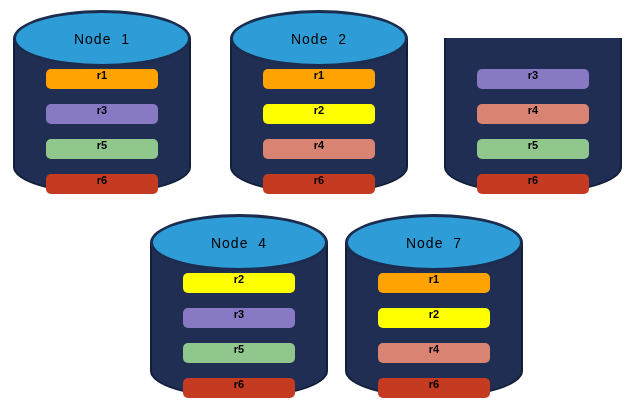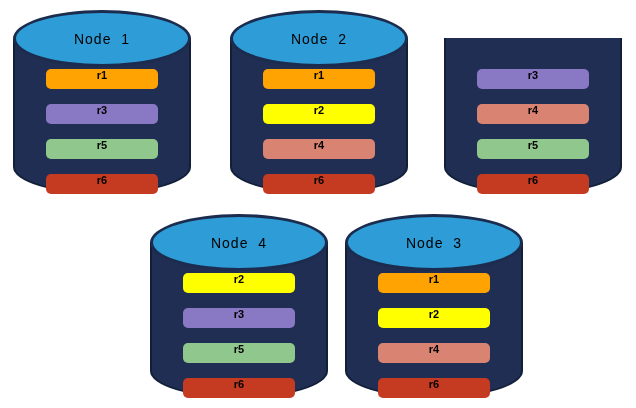--- a/index.html
+++ b/index.html
@@ -116,21 +116,21 @@
       <div class="bar" style="background-color: rgb(255, 255, 0);">r2</div>
       <div class="bar" style="background-color: rgb(137, 121, 196);">r3</div>
       <div class="bar" style="background-color: rgb(144, 199, 140);">r5</div>
       <div class="bar" style="background-color: rgb(197, 59, 34);">r6</div>
     </div>
   </div>
 
   <div class="node n5">
     <div class="cyl-body" style="background-color: rgb(31, 46, 82);"></div>
     <div class="cyl-top" style="background-color: rgb(46, 156, 214);">
-      <span class="node-title">Node  3</span>
+      <span class="node-title">Node  7</span>
     </div>
     <div class="bars">
       <div class="bar" style="background-color: rgb(255, 163, 2);">r1</div>
       <div class="bar" style="background-color: rgb(255, 255, 0);">r2</div>
       <div class="bar" style="background-color: rgb(217, 132, 115);">r4</div>
       <div class="bar" style="background-color: rgb(197, 59, 34);">r6</div>
     </div>
   </div>
 
 </div>

